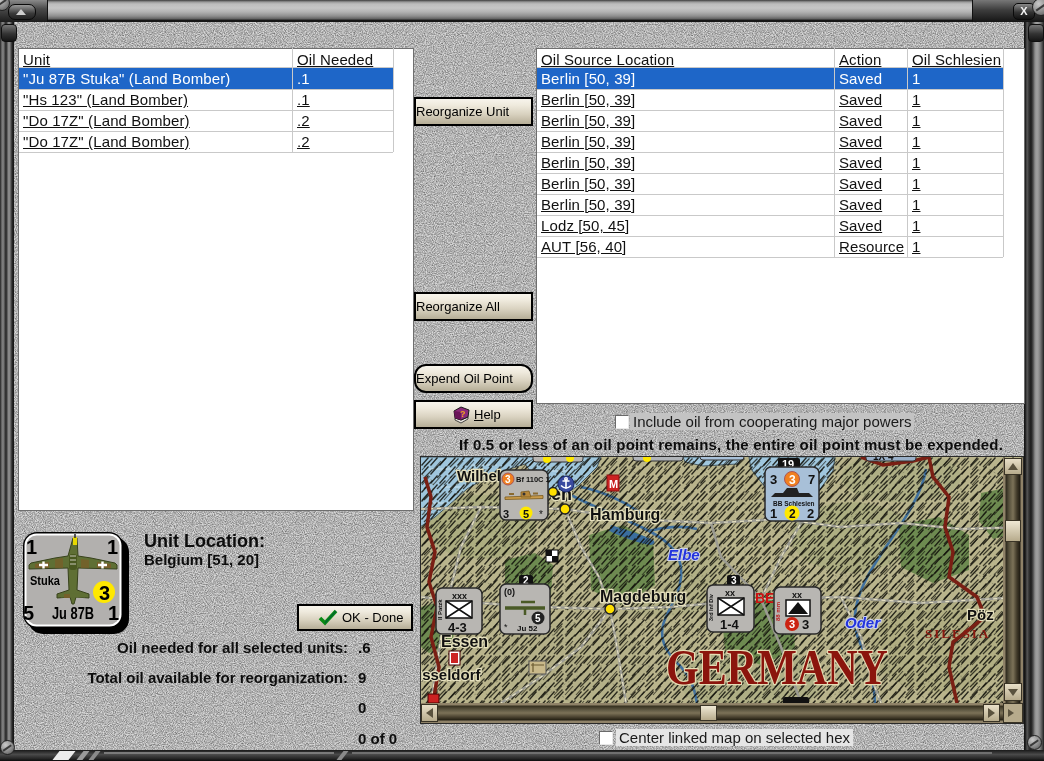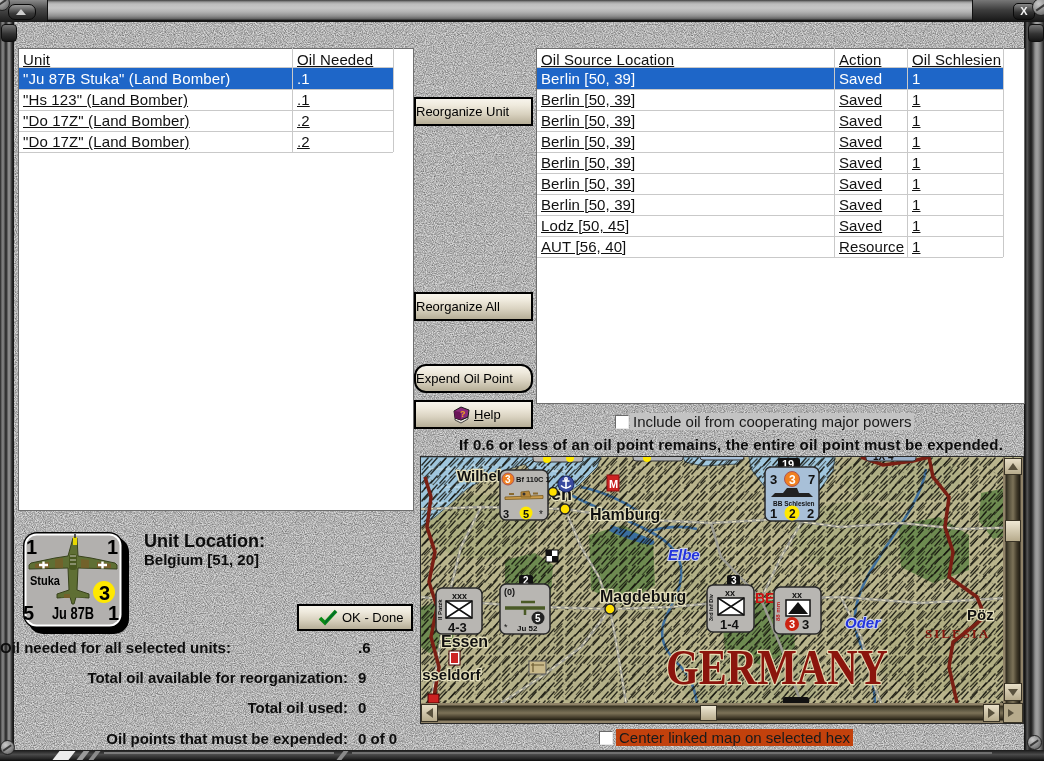--- a/index.html
+++ b/index.html
@@ -148,44 +148,42 @@
       <path d="M2 5 L9 1 L17 4 L16 11 L9 14 L3 12 Z" fill="#8a2a78" stroke="#1a1a1a" stroke-width="1"></path>
       <path d="M3 12 L9 14 L9 6 L2 5 Z" fill="#6a1458"></path>
       <text x="8" y="11" font-size="9" font-weight="bold" fill="#f0a020">?</text>
     </svg>
     <div class="abs" style="left:58px;top:5px;"><span style="text-decoration:underline;">H</span>elp</div>
   </div>
 
   <div class="abs cb" style="left:615px;top:415px;"></div>
   <div class="abs lbl" style="left:630px;top:413px;">Include oil from cooperating major powers</div>
 
-  <div class="abs b" style="left:459px;top:436px;font-size:15px;letter-spacing:0.19px;">If 0.6 or less of an oil point remains, the entire oil point must be expended.</div>
+  <div class="abs b" style="left:459px;top:436px;font-size:15px;letter-spacing:0.19px;">If 0.5 or less of an oil point remains, the entire oil point must be expended.</div>
 
   <div class="abs b" style="left:144px;top:531px;font-size:18px;">Unit Location:</div>
   <div class="abs b" style="left:144px;top:551px;font-size:15px;">Belgium [51, 20]</div>
 
-  <div class="abs b" style="left:0px;top:639px;width:348px;text-align:left;font-size:15px;">Oil needed for all selected units:</div>
+  <div class="abs b" style="left:0px;top:639px;width:348px;text-align:right;font-size:15px;">Oil needed for all selected units:</div>
   <div class="abs b" style="left:358px;top:639px;font-size:15px;">.6</div>
   <div class="abs b" style="left:0px;top:669px;width:348px;text-align:right;font-size:15px;">Total oil available for reorganization:</div>
   <div class="abs b" style="left:358px;top:669px;font-size:15px;">9</div>
-  <div class="abs b" style="left:0px;top:699px;width:348px;text-align:right;font-size:15px;">Total oil used:</div>
   <div class="abs b" style="left:358px;top:699px;font-size:15px;">0</div>
-  <div class="abs b" style="left:0px;top:730px;width:348px;text-align:right;font-size:15px;">Oil points that must be expended:</div>
   <div class="abs b" style="left:358px;top:730px;font-size:15px;">0 of 0</div>
 
   <div class="abs btn" style="left:297px;top:604px;width:112px;height:23px;" id="okbtn">
     <svg class="abs" style="left:19px;top:2px;" width="20" height="18" viewBox="0 0 20 18">
         <path d="M2 10 L7 15 L18 3" fill="none" stroke="#0a8a14" stroke-width="3.6"></path>
         <path d="M7 15 L18 3" fill="none" stroke="#063" stroke-width="1.2"></path>
       </svg>
     <div class="abs" style="left:43px;top:4px;font-size:13px;">OK - Done</div>
   </div>
 
   <div class="abs cb" style="left:599px;top:731px;"></div>
-  <div class="abs lbl" style="left:616px;top:729px;background:#c2410c;">Center linked map on selected hex</div>
+  <div class="abs lbl" style="left:616px;top:729px;background:#e5e5e5;">Center linked map on selected hex</div>
 
   <svg class="abs" style="left:17px;top:526px;" width="115" height="112" viewBox="0 0 115 112">
     <rect x="11" y="11" width="101" height="97" rx="15" fill="#000"></rect>
     <rect x="6" y="6" width="100" height="96" rx="14" fill="#000"></rect>
     <rect x="7.5" y="7.5" width="97" height="93" rx="12" fill="#fff"></rect>
     <rect x="9.5" y="9.5" width="93" height="89" rx="10" fill="#b2b0ae"></rect>
     <text x="9" y="27.5" font-size="20" font-weight="bold" fill="#000">1</text>
     <text x="90" y="27.5" font-size="20" font-weight="bold" fill="#000">1</text>
     <text x="6" y="93.5" font-size="20" font-weight="bold" fill="#000">5</text>
     <text x="91" y="93.5" font-size="20" font-weight="bold" fill="#000">1</text>

